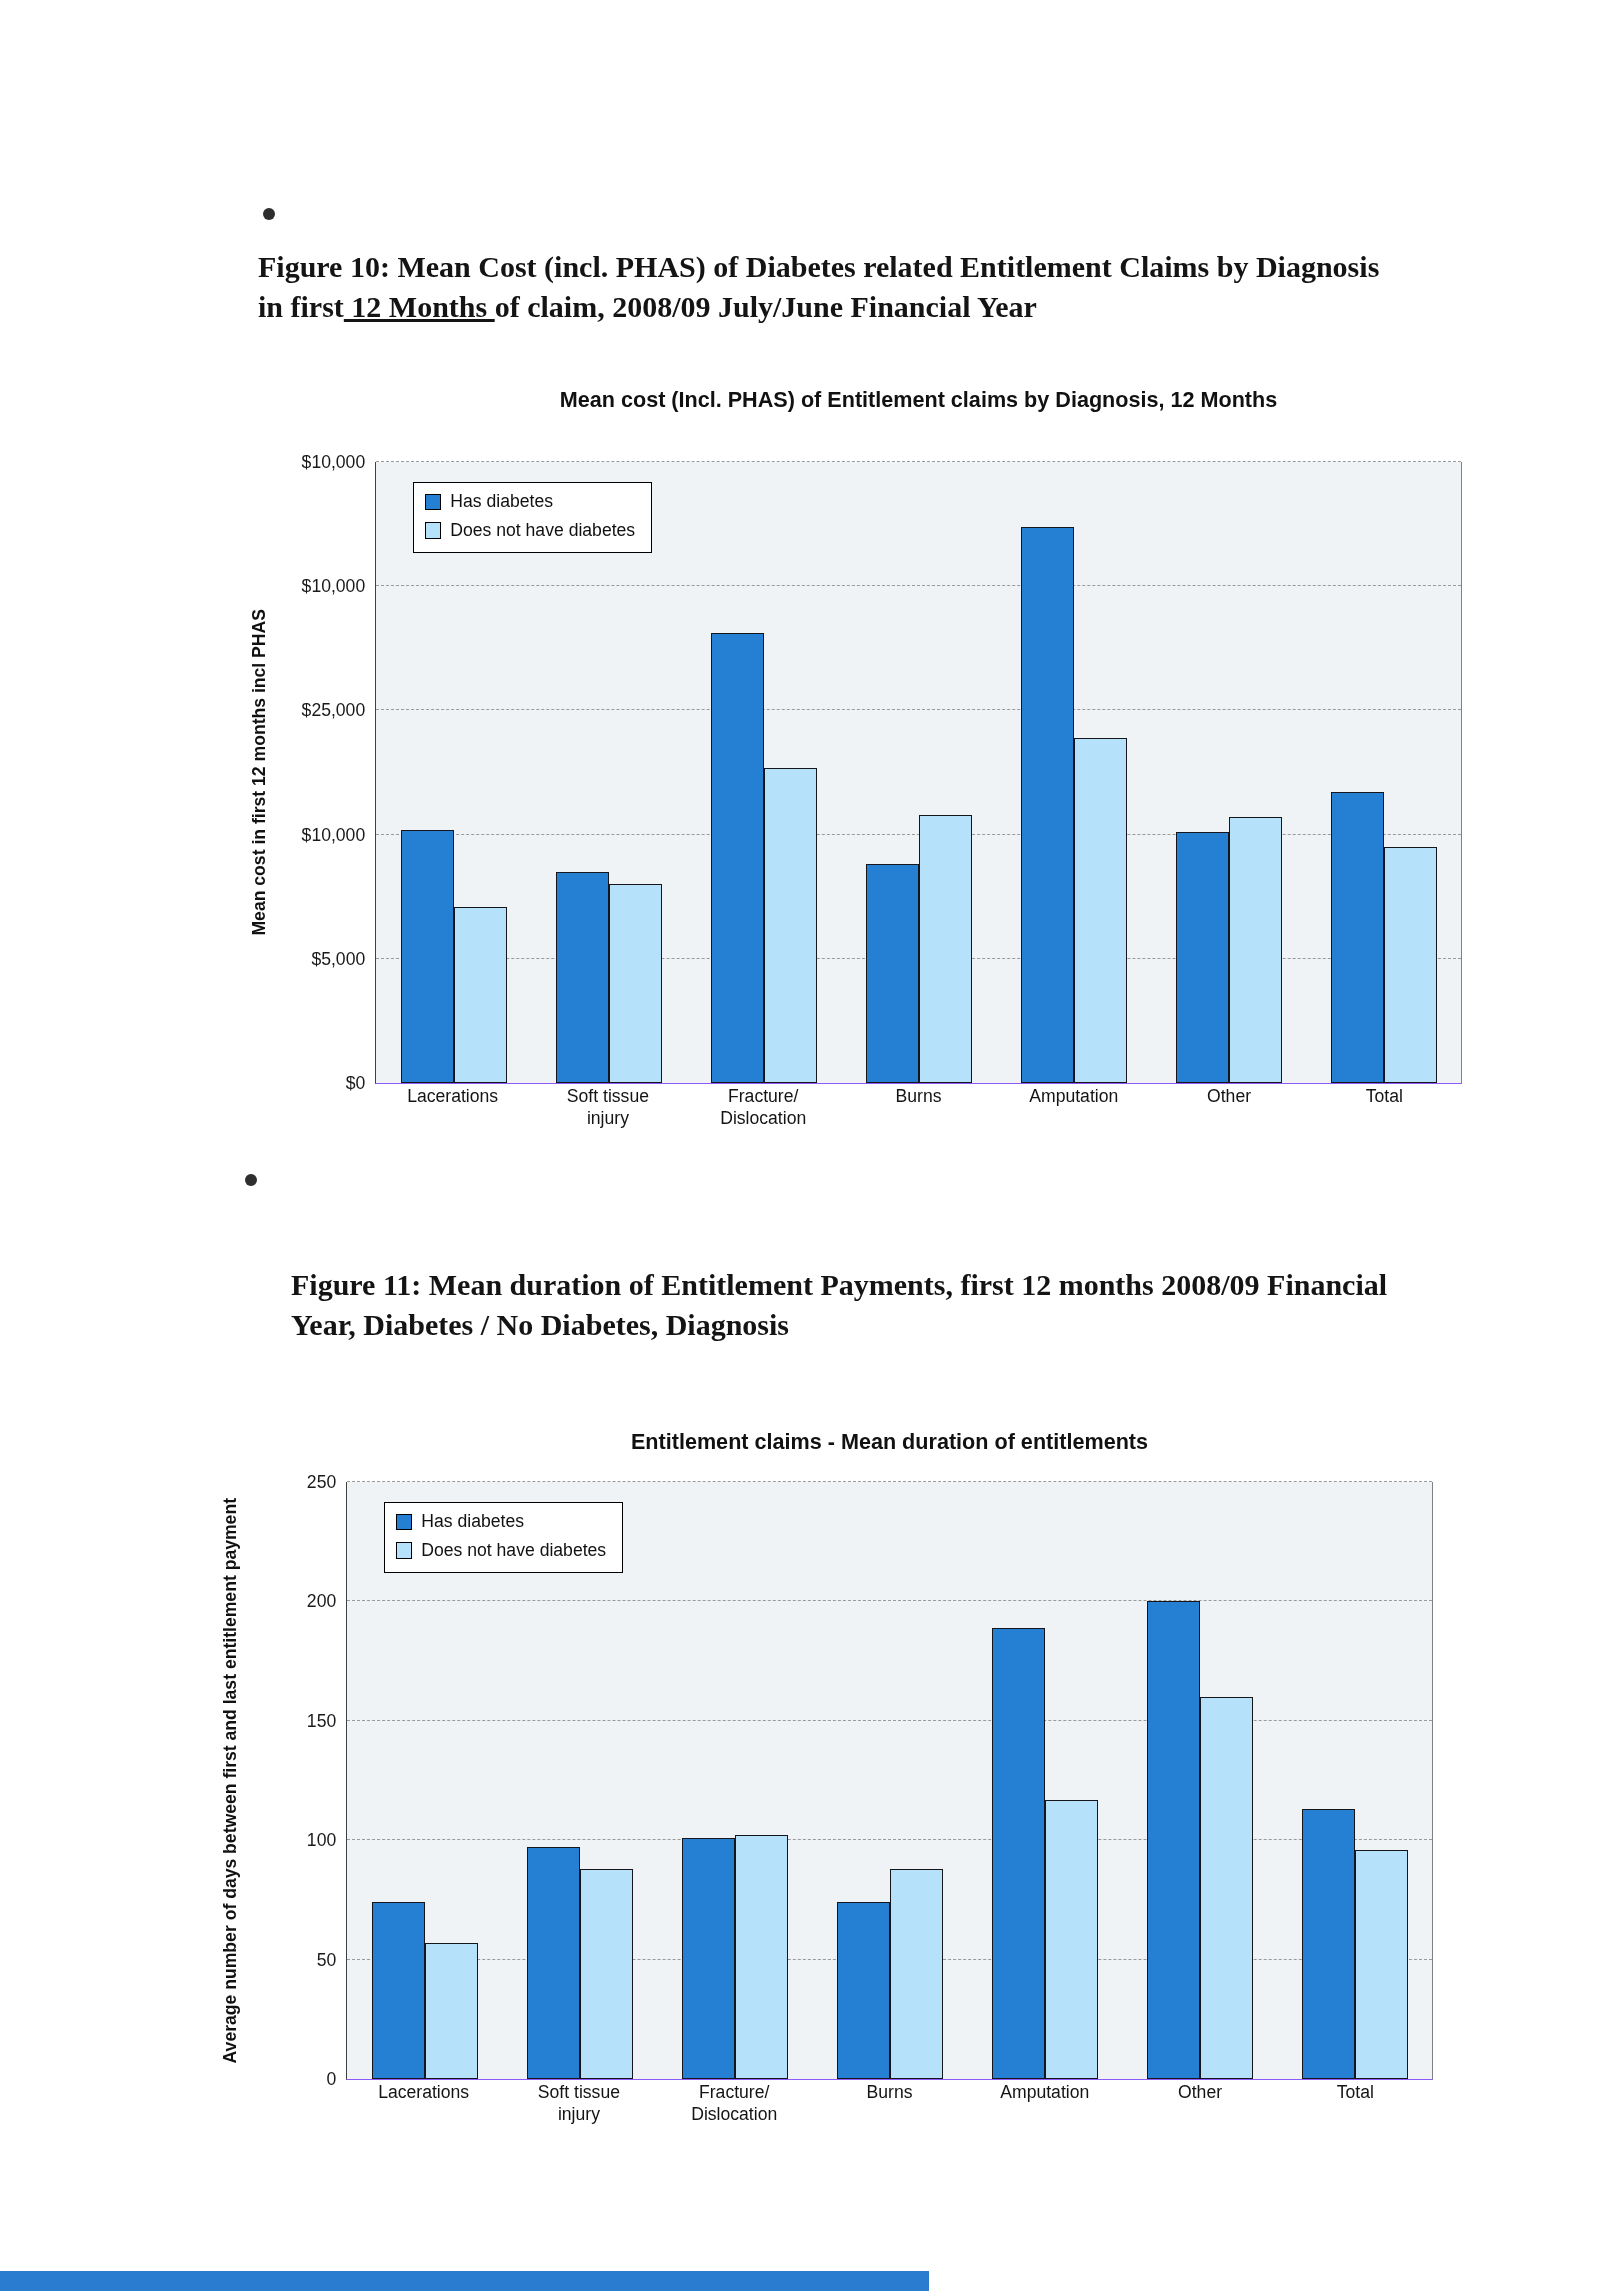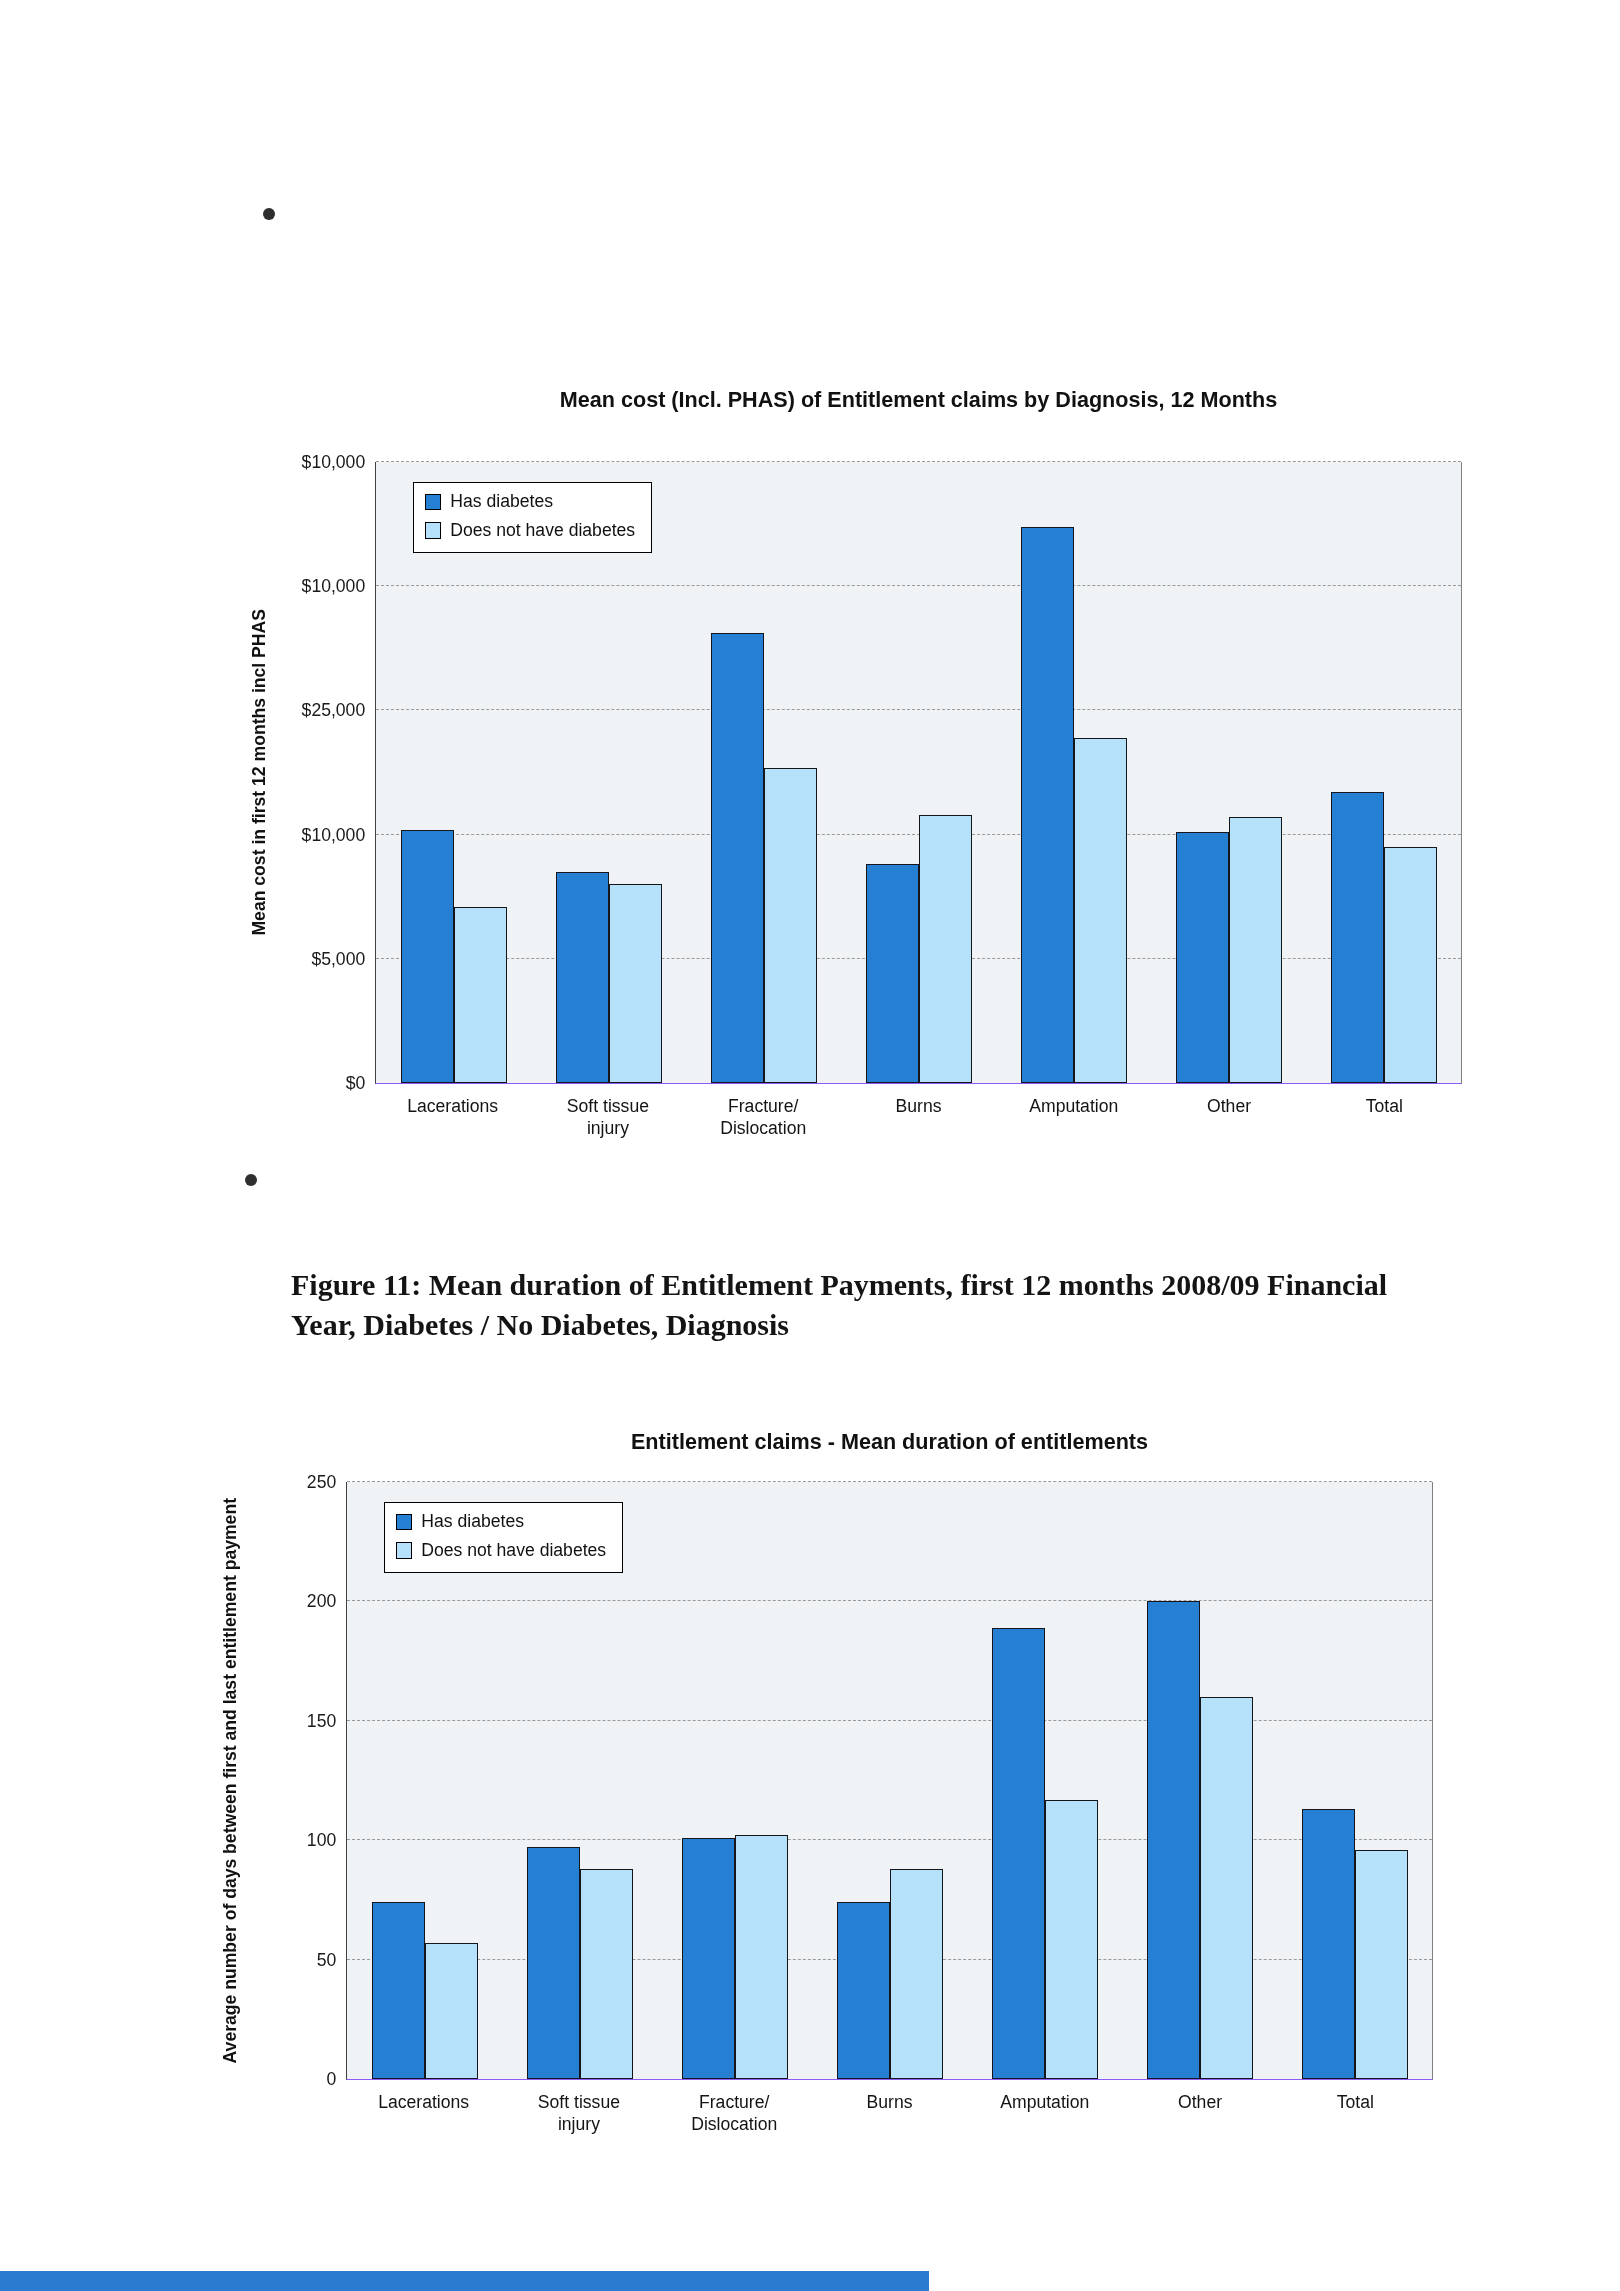--- a/index.html
+++ b/index.html
@@ -81,34 +81,35 @@
   }
   .legend{
     position:absolute;left:37px;top:19.6px;z-index:3;
     background:#ffffff;border:1px solid #000;
     padding:8.8px 15.7px 10.8px 10.8px;
     display:flex;flex-direction:column;gap:7.8px;
     font-size:17.6px;color:#111;
   }
   .legend-item{display:flex;align-items:center;gap:8.8px;}
   .legend-swatch{width:14.7px;height:14.7px;border:1px solid #000;flex:none;}
-  .xlabels{display:flex;padding-top:12px;}
+  .xlabels{display:flex;padding-top:2px;}
   .xlabel{
     flex:1;text-align:center;font-size:17.6px;line-height:1.25;
     white-space:pre-line;color:#141414;
   }
 </style>
 </head>
 <body>
 
 <div id="page">
 
   <span class="bullet" id="bullet-1"></span>
   <span class="bullet" id="bullet-2"></span>
 
+  <h2 class="caption" id="caption-10"><span>Figure 10: Mean Cost (incl. PHAS) of Diabetes related Entitlement Claims by Diagnosis in first</span><span class="underline"> 12 Months </span><span>of claim, 2008/09 July/June Financial Year</span></h2>
 
   <div class="chart" id="chart-0" style="--plotH:621px">
     <div class="chart-title">Mean cost (Incl. PHAS) of Entitlement claims by Diagnosis, 12 Months</div>
     <div class="chart-grid">
       <div class="ylabel-col">
         <span class="ylabel-text">Mean cost in first 12 months incl PHAS</span>
       </div>
       <div class="yticks-col">
           <div class="ytick" style="bottom: 0%;">$0</div>
           <div class="ytick" style="bottom: 20%;">$5,000</div>

